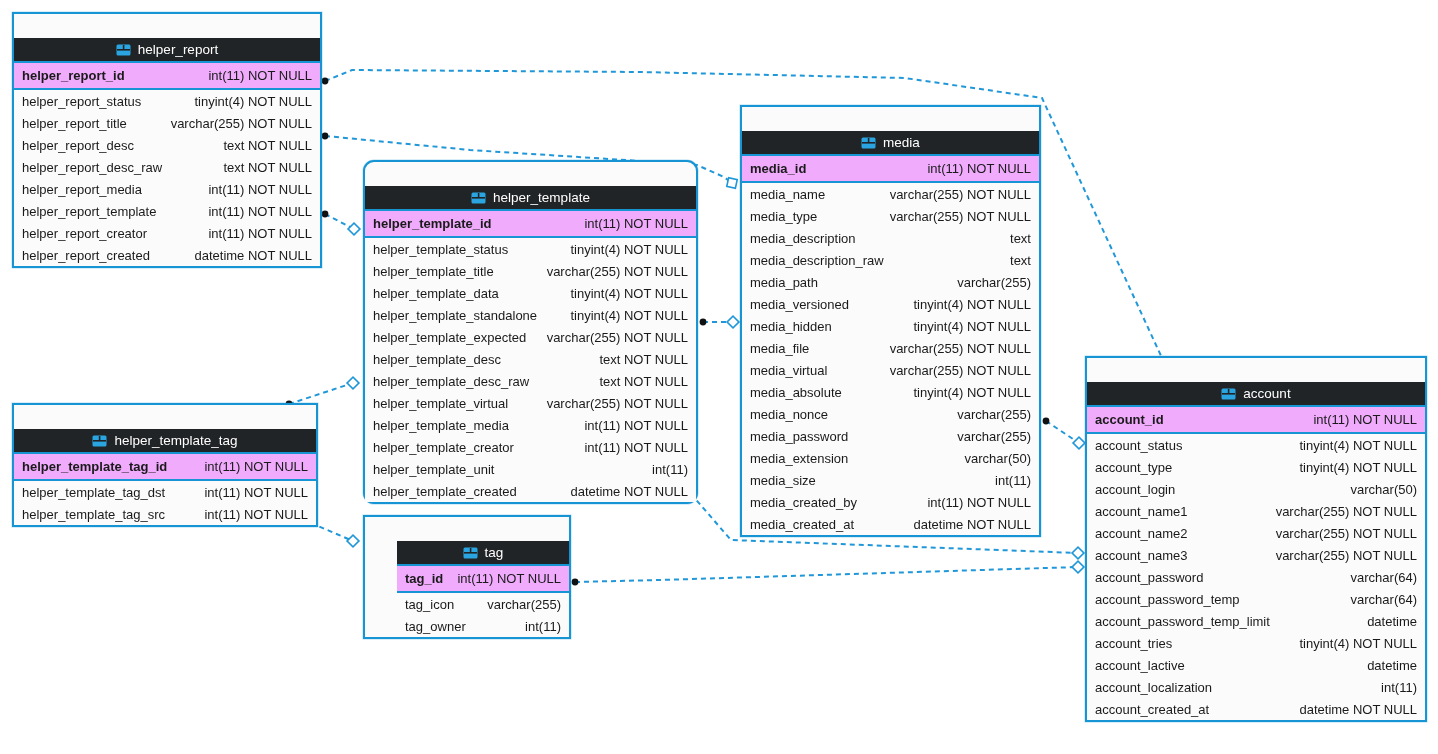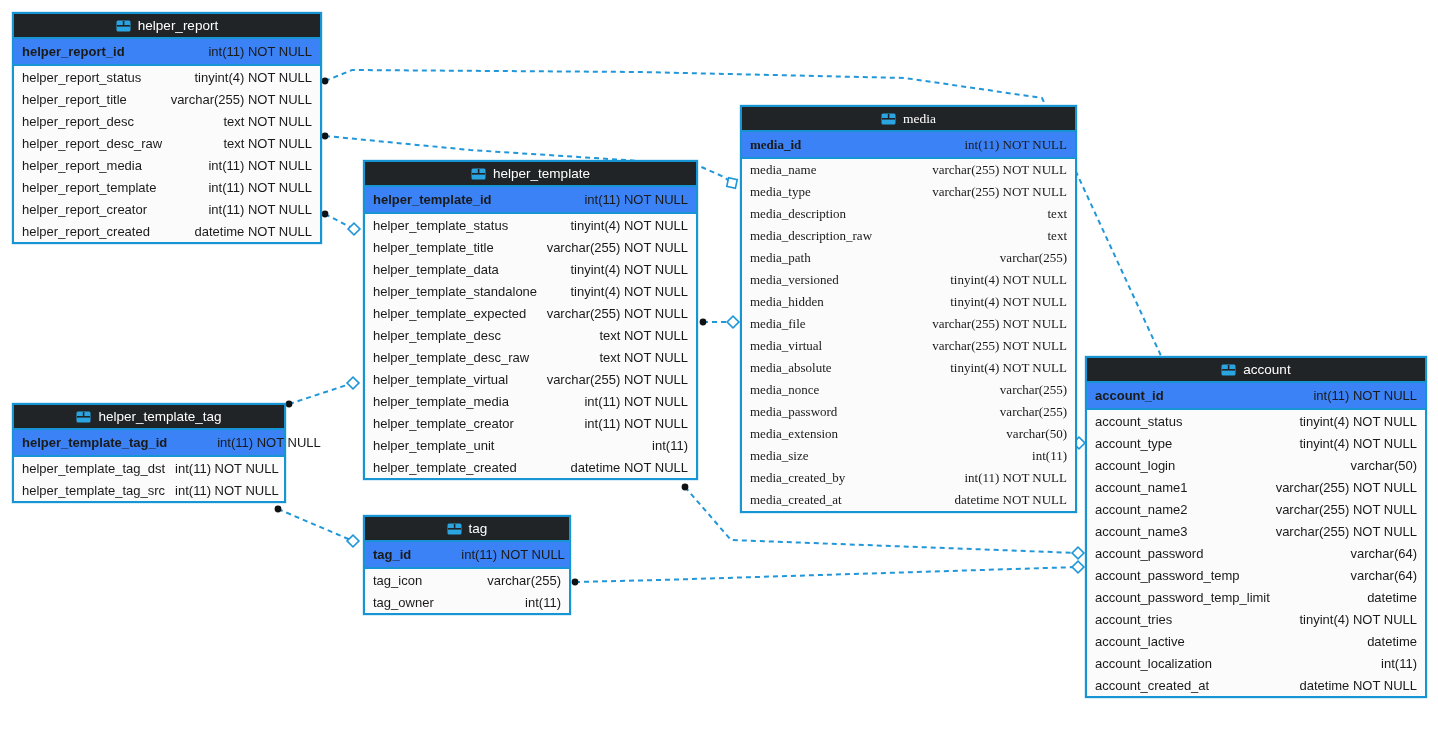--- a/index.html
+++ b/index.html
@@ -20,34 +20,34 @@
     border:2px solid var(--accent);
     box-shadow:0 0 0 0.5px rgba(23,148,212,.35);
   }
   .table-header{
     height:25px;
     background:var(--header-bg);
     color:#ffffff;
     display:flex;align-items:center;justify-content:center;gap:7px;
     font-size:13.5px;
     border-bottom:2px solid var(--accent);
+    margin-top:24px;
   }
   .table-icon{display:inline-flex;align-items:center;}
   .row{
     height:22px;
     display:flex;align-items:center;justify-content:space-between;
     padding:0 8px;
     font-size:13px;color:var(--text);
     white-space:nowrap;background:var(--row-bg);
   }
   .pk-row{
     height:27px;
-    background:#3b82f6;
+    background:#f0abfc;
     border-bottom:2px solid var(--accent);
-    gap:40px;
   }
   .pk-row .field{font-weight:bold;}
   .field{margin-right:10px;}
   .type{margin-left:auto;text-align:right;}
   .conn{fill:none;stroke:var(--line);stroke-width:2;stroke-dasharray:5 4;}
   .conn-dot{fill:#101112;stroke:none;}
   .conn-diamond,.conn-square{fill:#ffffff;stroke:var(--line);stroke-width:1.6;}
 </style>
 </head>
 <body>
@@ -126,21 +126,21 @@
           <div class="row">
     <span class="field">helper_report_creator</span>
     <span class="type">int(11) NOT NULL</span>
   </div>
           <div class="row">
     <span class="field">helper_report_created</span>
     <span class="type">datetime NOT NULL</span>
   </div>
         </div>
   </div>
-      <div class="table-node" style="left: 363px; top: 160px; width: 335px;">
+      <div class="table-node" style="left: 363px; top: 160px; width: 335px; border-radius: 11px;">
     <div class="table-header">
       <span class="table-icon">
         <svg width="15" height="12" viewBox="0 0 15 12" xmlns="http://www.w3.org/2000/svg">
           <rect x="0.5" y="0.5" width="14" height="11" rx="1.5" fill="#2aa5e2"></rect>
           <rect x="1" y="5" width="13" height="1.6" fill="#212427"></rect>
           <rect x="6.8" y="1" width="1.6" height="4.5" fill="#212427"></rect>
         </svg>
       </span>
       <span class="table-title">helper_template</span>
     </div>
@@ -192,21 +192,21 @@
           <div class="row">
     <span class="field">helper_template_unit</span>
     <span class="type">int(11)</span>
   </div>
           <div class="row">
     <span class="field">helper_template_created</span>
     <span class="type">datetime NOT NULL</span>
   </div>
         </div>
   </div>
-      <div class="table-node" style="left: 12px; top: 403px; width: 274px;">
+      <div class="table-node" style="left: 12px; top: 403px; width: 306px;">
     <div class="table-header">
       <span class="table-icon">
         <svg width="15" height="12" viewBox="0 0 15 12" xmlns="http://www.w3.org/2000/svg">
           <rect x="0.5" y="0.5" width="14" height="11" rx="1.5" fill="#2aa5e2"></rect>
           <rect x="1" y="5" width="13" height="1.6" fill="#212427"></rect>
           <rect x="6.8" y="1" width="1.6" height="4.5" fill="#212427"></rect>
         </svg>
       </span>
       <span class="table-title">helper_template_tag</span>
     </div>
@@ -218,21 +218,21 @@
           <div class="row">
     <span class="field">helper_template_tag_dst</span>
     <span class="type">int(11) NOT NULL</span>
   </div>
           <div class="row">
     <span class="field">helper_template_tag_src</span>
     <span class="type">int(11) NOT NULL</span>
   </div>
         </div>
   </div>
-      <div class="table-node" style="left: 363px; top: 515px; width: 208px;">
+      <div class="table-node" style="left: 363px; top: 515px; width: 208px; padding-left: 32px;">
     <div class="table-header">
       <span class="table-icon">
         <svg width="15" height="12" viewBox="0 0 15 12" xmlns="http://www.w3.org/2000/svg">
           <rect x="0.5" y="0.5" width="14" height="11" rx="1.5" fill="#2aa5e2"></rect>
           <rect x="1" y="5" width="13" height="1.6" fill="#212427"></rect>
           <rect x="6.8" y="1" width="1.6" height="4.5" fill="#212427"></rect>
         </svg>
       </span>
       <span class="table-title">tag</span>
     </div>
@@ -244,21 +244,21 @@
           <div class="row">
     <span class="field">tag_icon</span>
     <span class="type">varchar(255)</span>
   </div>
           <div class="row">
     <span class="field">tag_owner</span>
     <span class="type">int(11)</span>
   </div>
         </div>
   </div>
-      <div class="table-node" style="left: 740px; top: 105px; width: 337px; font-family: Liberation Serif, serif;">
+      <div class="table-node" style="left: 740px; top: 105px; width: 301px;">
     <div class="table-header">
       <span class="table-icon">
         <svg width="15" height="12" viewBox="0 0 15 12" xmlns="http://www.w3.org/2000/svg">
           <rect x="0.5" y="0.5" width="14" height="11" rx="1.5" fill="#2aa5e2"></rect>
           <rect x="1" y="5" width="13" height="1.6" fill="#212427"></rect>
           <rect x="6.8" y="1" width="1.6" height="4.5" fill="#212427"></rect>
         </svg>
       </span>
       <span class="table-title">media</span>
     </div>

